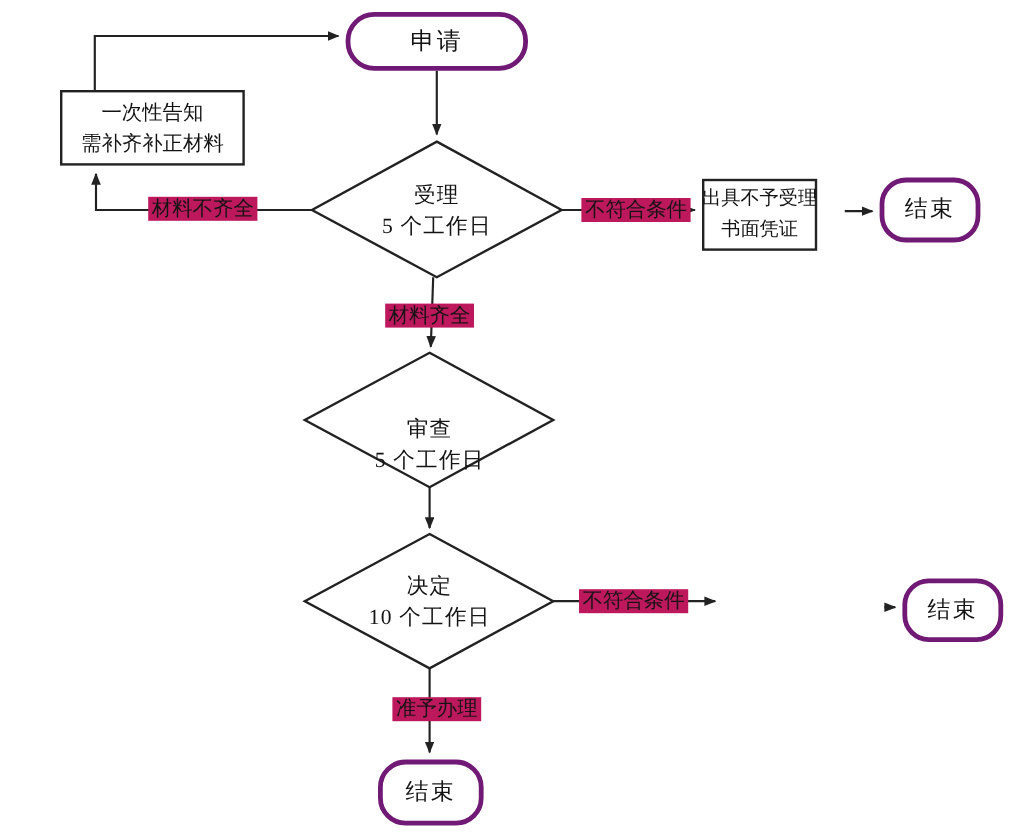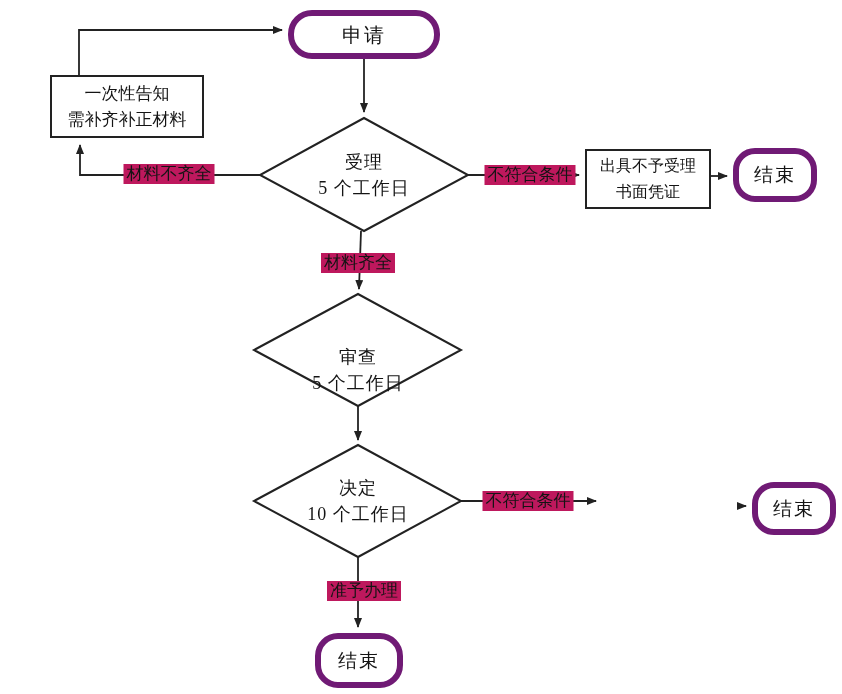--- a/index.html
+++ b/index.html
@@ -30,21 +30,21 @@
     justify-content: center;
     text-align: center;
     background: #ffffff;
     line-height: 26px;
   }
   .node span { display: block; white-space: nowrap; }
   .rect {
     border: 2px solid #222222;
   }
   .stadium {
-    border: 6px solid #701a75;
+    border: 4px solid #701a75;
     border-radius: 24px;
   }
   .diamond-text {
     position: absolute;
     display: flex;
     flex-direction: column;
     align-items: center;
     justify-content: center;
     background: transparent;
     line-height: 26px;
@@ -105,21 +105,21 @@
 
   <div class="node stadium fs20" style="left:288px; top:10px; width:152px; height:49px;">
     <span>申请</span>
   </div>
 
   <div class="node rect fs17" style="left:7px; top:75px; width:154px; height:63px;margin-left:43px;">
     <span>一次性告知</span>
     <span>需补齐补正材料</span>
   </div>
 
-  <div class="node rect fs16" style="left:585px; top:149px; width:126px; height:60px;">
+  <div class="node rect fs16" style="left:585px; top:149px; width:96px; height:60px;">
     <span>出具不予受理</span>
     <span>书面凭证</span>
   </div>
 
   <div class="node stadium fs19" style="left:733px; top:148px; width:84px; height:54px; border-radius:22px;">
     <span>结束</span>
   </div>
 
 
   <div class="node stadium fs19" style="left:752px; top:482px; width:84px; height:53px; border-radius:22px;">

